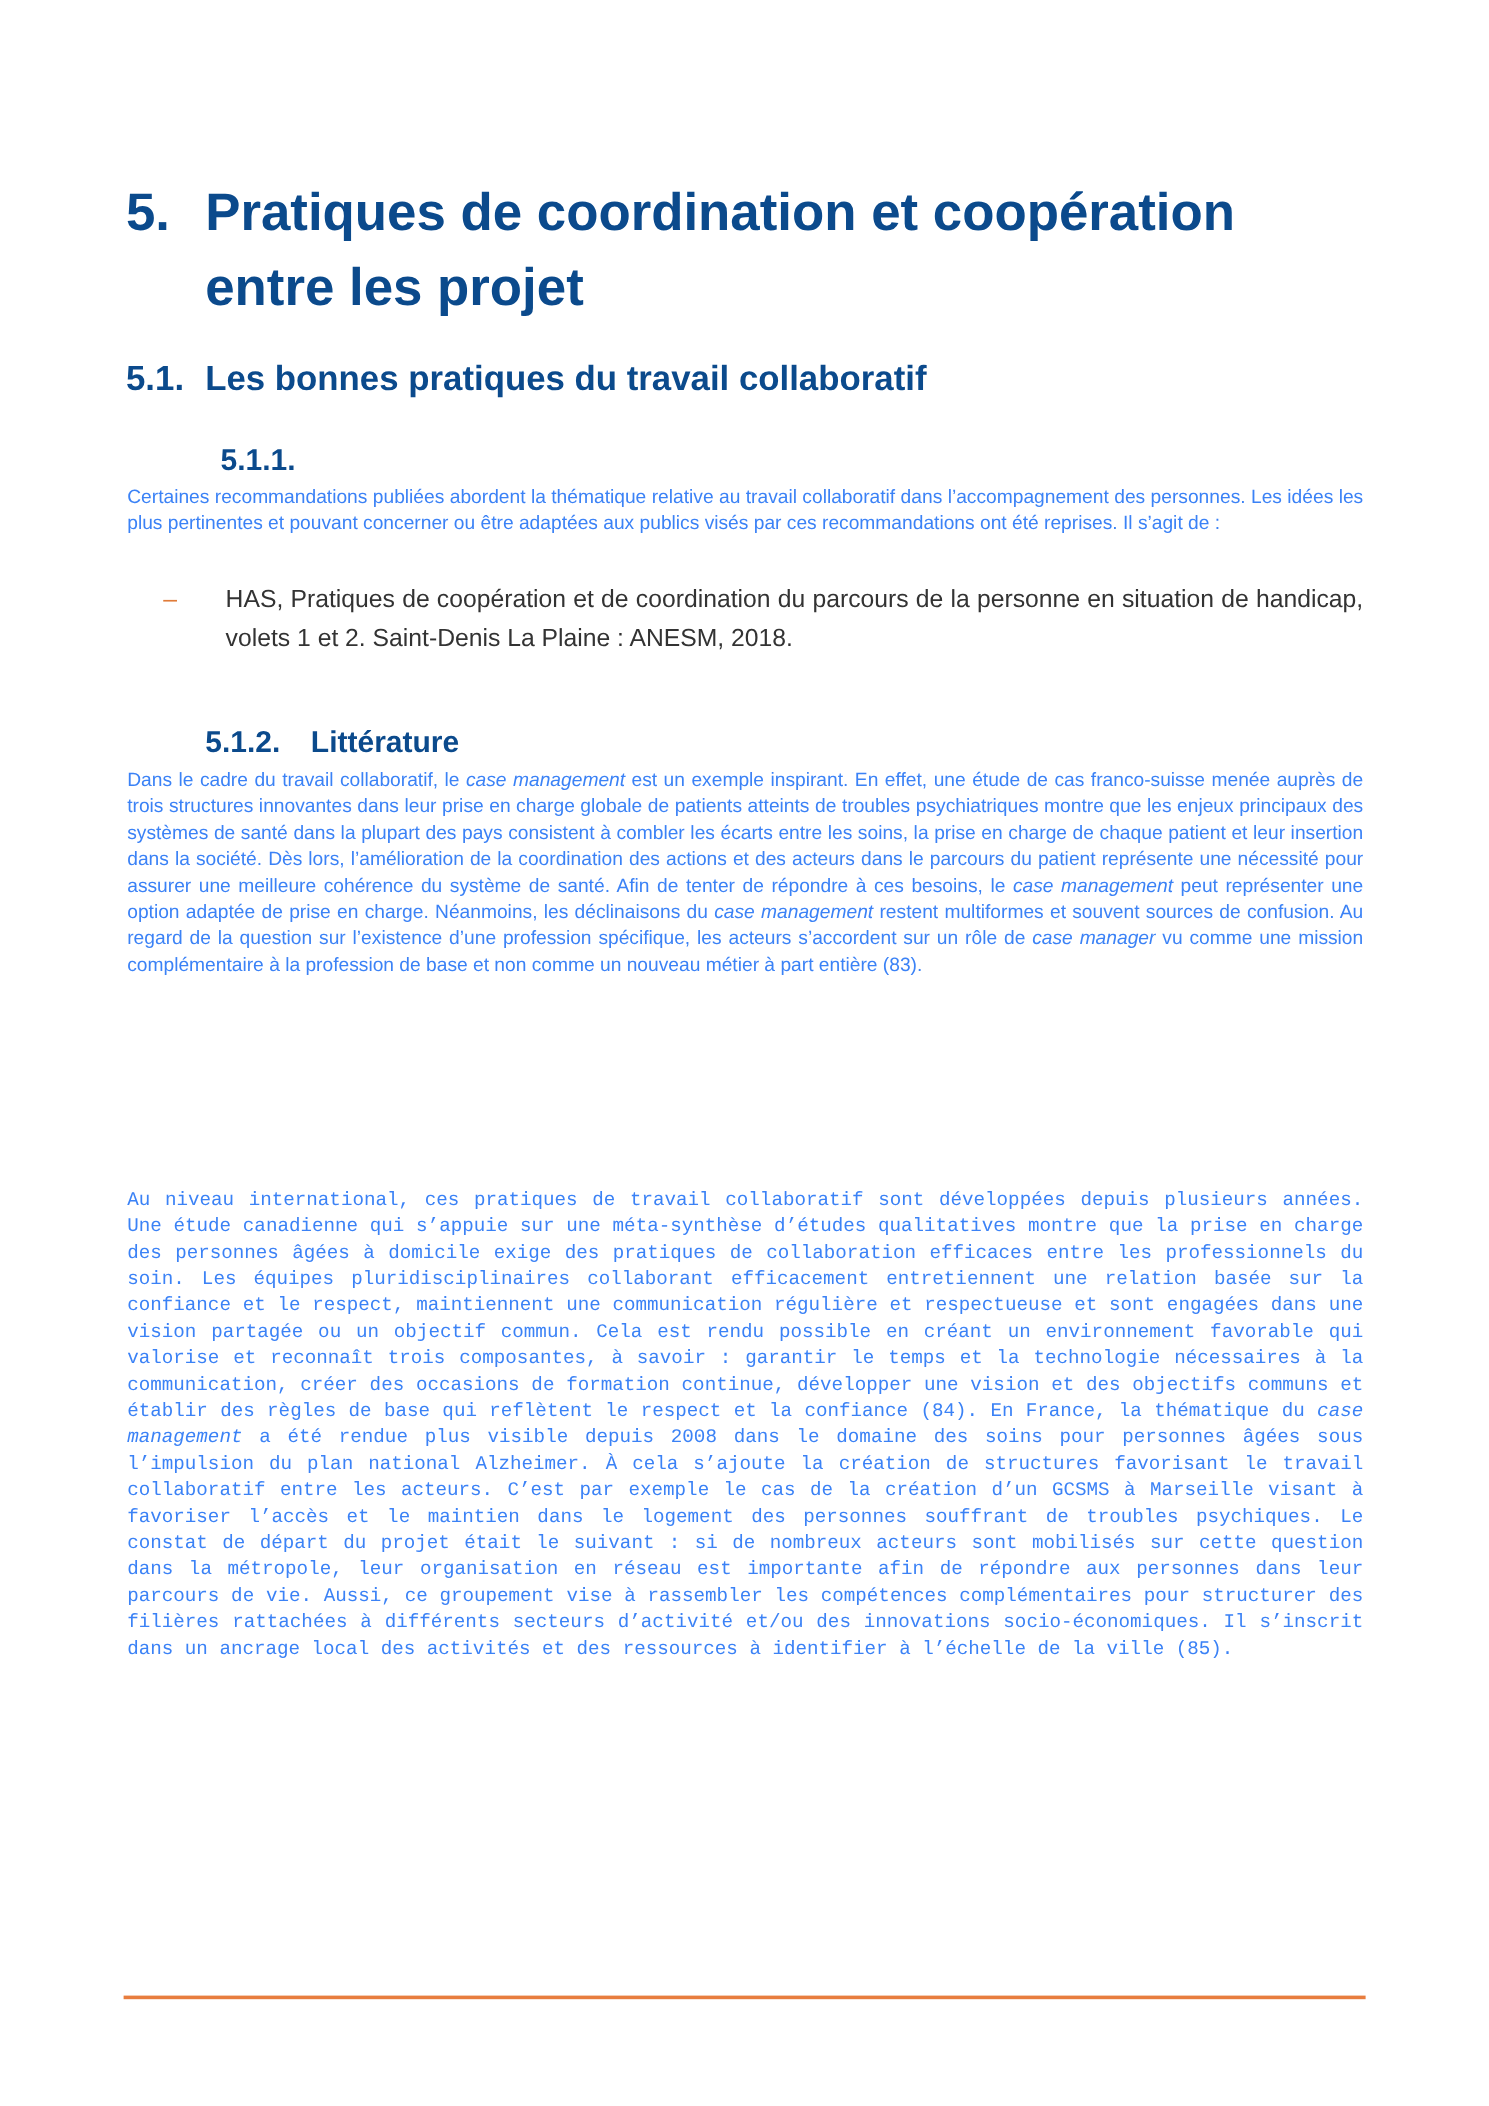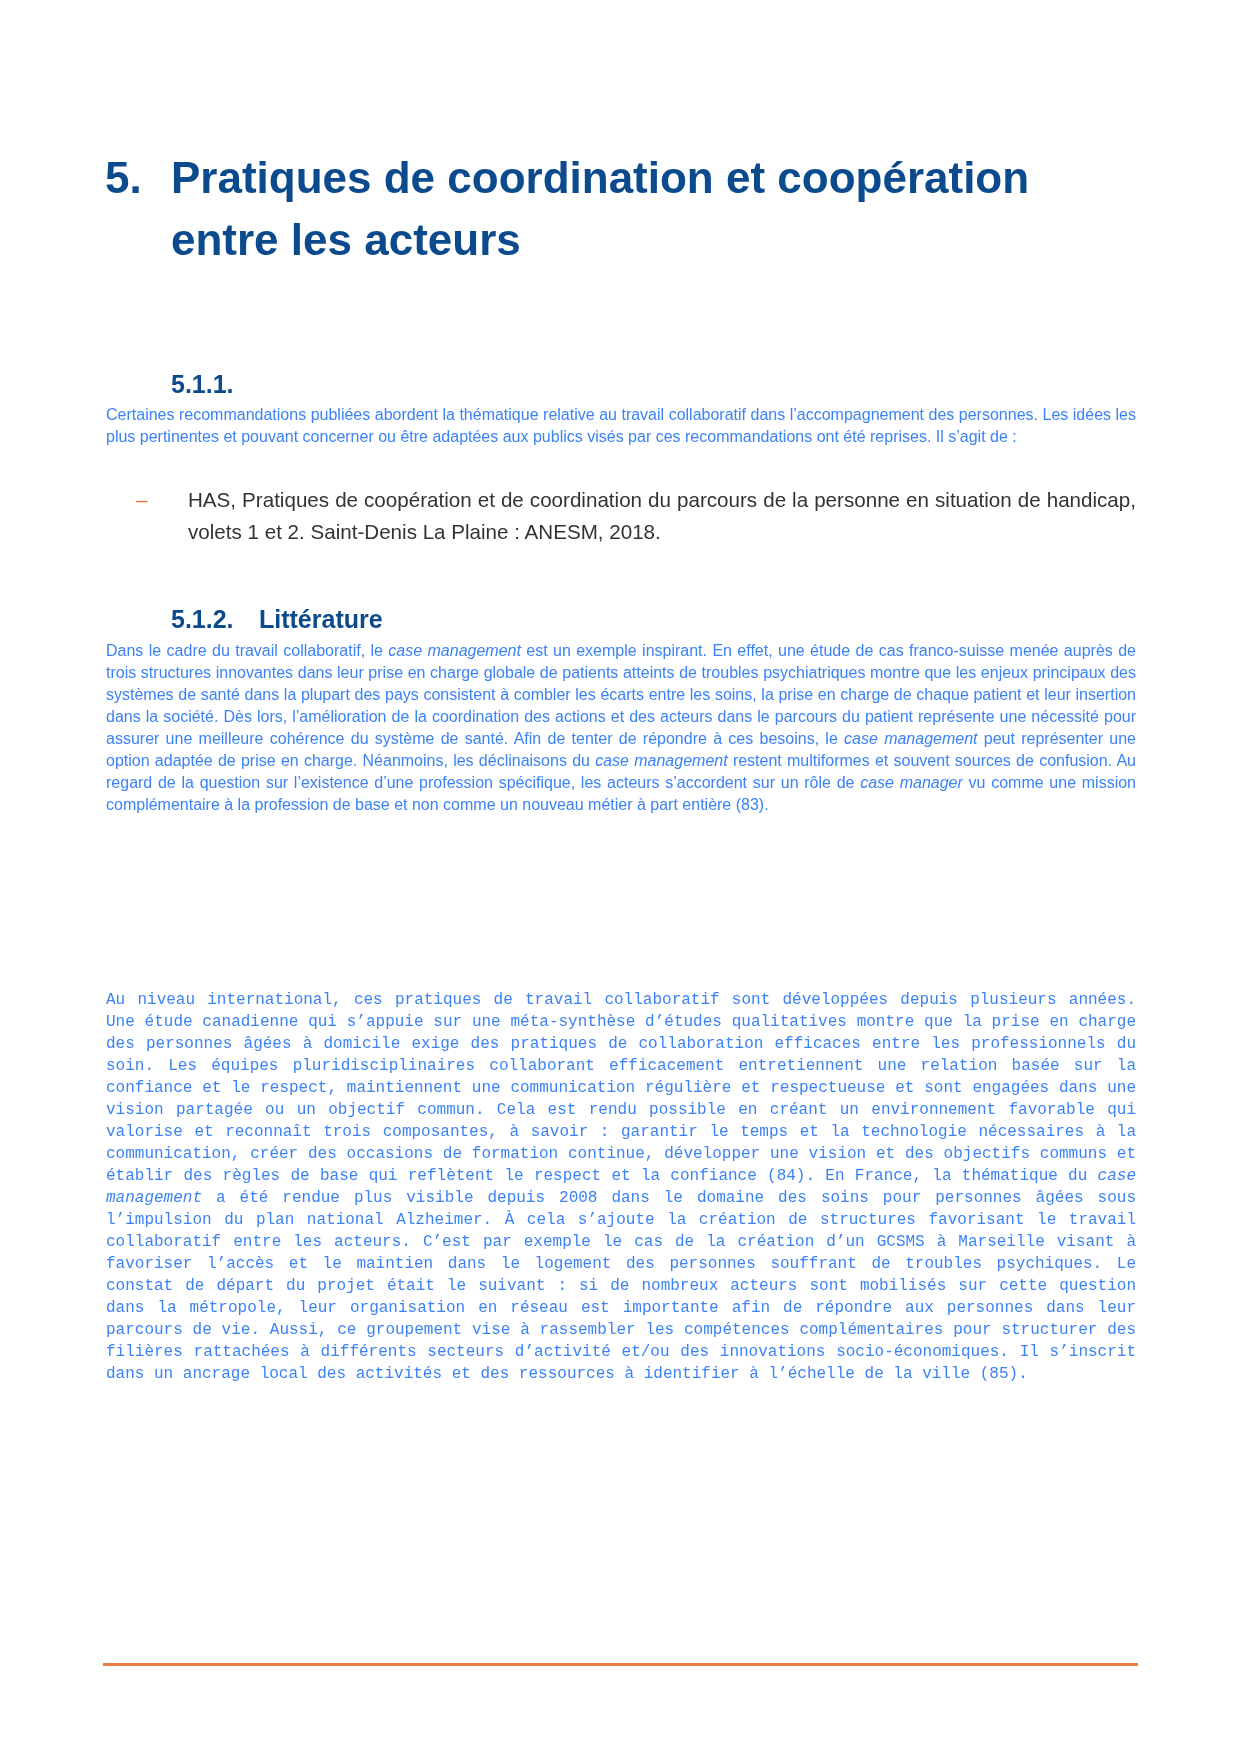--- a/index.html
+++ b/index.html
@@ -4,21 +4,21 @@
   <style>
     html, body { margin: 0; padding: 0; background: #ffffff; }
     body { width: 1241px; height: 1755px; position: relative; overflow: hidden; font-family: "Liberation Sans", sans-serif; color: #333333; }
     .page { position: absolute; left: 0; top: 0; width: 1241px; height: 1755px; }
     .h1 { position: absolute; left: 105px; top: 118px; width: 1040px; color: #0b4a8c; font-weight: bold; font-size: 44px; line-height: 62px; display: flex; }
     .h1 .num { width: 66px; flex: none; }
     .h2 { position: absolute; left: 105px; top: 274px; color: #0b4a8c; font-weight: bold; font-size: 29px; line-height: 36px; display: flex; }
     .h2 .num { width: 66px; flex: none; }
     .h3 { position: absolute; left: 171px; color: #0b4a8c; font-weight: bold; font-size: 25px; line-height: 32px; display: flex; }
     .h3 .num { width: 88px; flex: none; }
-    .h3a { top: 343px; }
+    .h3a { top: 343px; text-align: center; }
     .h3b { top: 578px; align-items: flex-end; }
     .para { position: absolute; left: 106px; width: 1030px; font-size: 16px; line-height: 22px; text-align: justify; color: #3b82f6; }
     .para em { font-style: italic; }
     .p1 { top: 388px; }
     .bullet { position: absolute; left: 106px; top: 484px; width: 1030px; font-size: 20.6px; line-height: 31.6px; display: flex; }
     .bullet .dash { width: 70px; flex: none; color: #e07b39; padding-left: 30px; box-sizing: border-box; }
     .bullet .btext { flex: 1; text-align: justify; margin-left: 12px; }
     .p2 { top: 624px; }
     .p3 { top: 973px; font-family: Liberation Mono, monospace; }
     .footer-rule { position: absolute; left: 103px; top: 1663px; width: 1035px; height: 3px; background: #e87d3e; }
@@ -27,23 +27,27 @@
     .footer .brand { color: #0b4a8c; font-weight: bold; }
     .footer .pnum { color: #0b4a8c; font-weight: bold; width: 60px; text-align: right; }
   </style>
 </head>
 <body>
 
 <div class="page">
 
   <h1 class="h1">
     <span class="num">5.</span>
-    <span>Pratiques de coordination et coopération entre les acteurs</span>
+    <span>Pratiques de coordination et coopération entre les projet</span>
   </h1>
 
+  <h2 class="h2">
+    <span class="num">5.1.</span>
+    <span>Les bonnes pratiques du travail collaboratif</span>
+  </h2>
 
   <h3 class="h3 h3a">
     <span class="num">5.1.1.</span>
   </h3>
 
   <p class="para p1">Certaines recommandations publiées abordent la thématique relative au travail collaboratif dans l’accompagnement des personnes. Les idées les plus pertinentes et pouvant concerner ou être adaptées aux publics visés par ces recommandations ont été reprises. Il s’agit de :</p>
 
   <div class="bullet">
     <span class="dash">–</span>
     <span class="btext">HAS, Pratiques de coopération et de coordination du parcours de la personne en situation de handicap, volets 1 et 2. Saint-Denis La Plaine : ANESM, 2018.</span>

